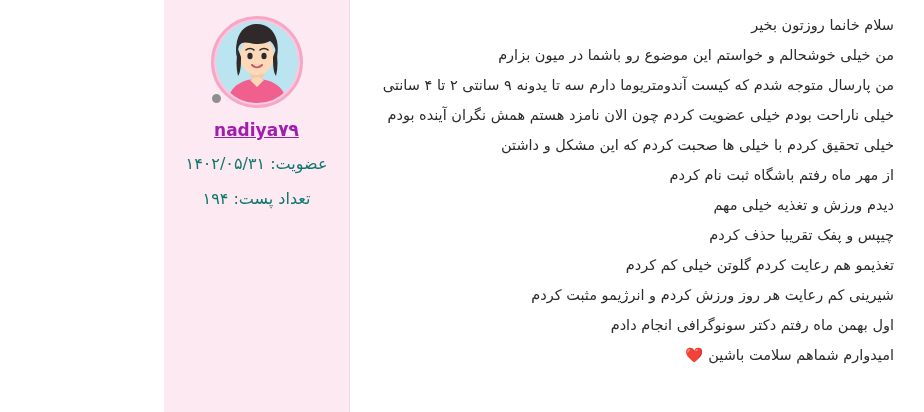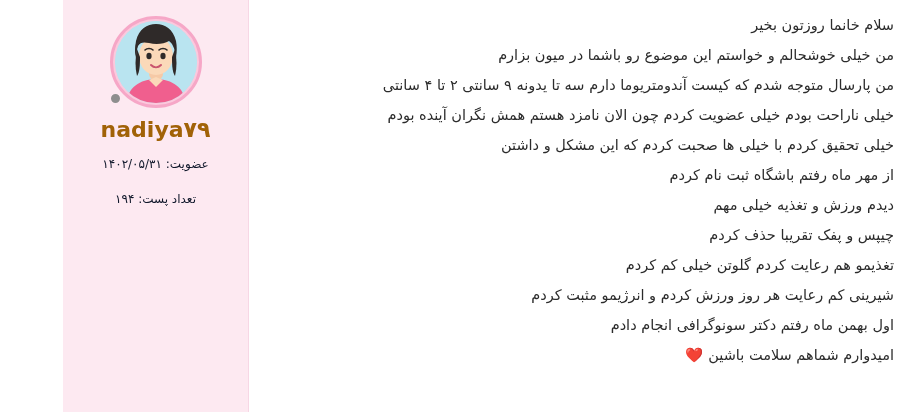--- a/index.html
+++ b/index.html
@@ -9,21 +9,21 @@
   body {
     width: 924px;
     height: 412px;
     background: #ffffff;
     font-family: "DejaVu Sans", "Liberation Sans", sans-serif;
     overflow: hidden;
   }
   .post-wrap {
     display: flex;
     flex-direction: row;
-    width: 861px;
+    width: 760px;
     height: 412px;
     background: #ffffff;
   }
   
   .message-col {
     flex: 1 1 auto;
     padding: 10px 18px 0 0;
     box-sizing: border-box;
     direction: rtl;
     text-align: right;
@@ -66,31 +66,32 @@
     width: 82px;
     height: 82px;
     border-radius: 50%;
     background: #b9e4f0;
     display: block;
     position: relative;
     overflow: hidden;
   }
   .username {
     margin-top: 12px;
-    color: #a16207;
-    font-size: 22px;
+    color: #a21caf;
+    font-size: 17px;
     font-weight: bold;
     line-height: 20px;
     direction: ltr;
     unicode-bidi: plaintext;
+    text-decoration: underline;
   }
   .meta-line {
     margin-top: 14px;
-    color: #0f172a;
-    font-size: 12px;
+    color: #0f766e;
+    font-size: 16px;
     line-height: 20px;
   }
   .meta-line.second {
     margin-top: 15px;
   }
   .online-dot {
     position: absolute;
     left: 46px;
     top: 92px;
     width: 13px;

